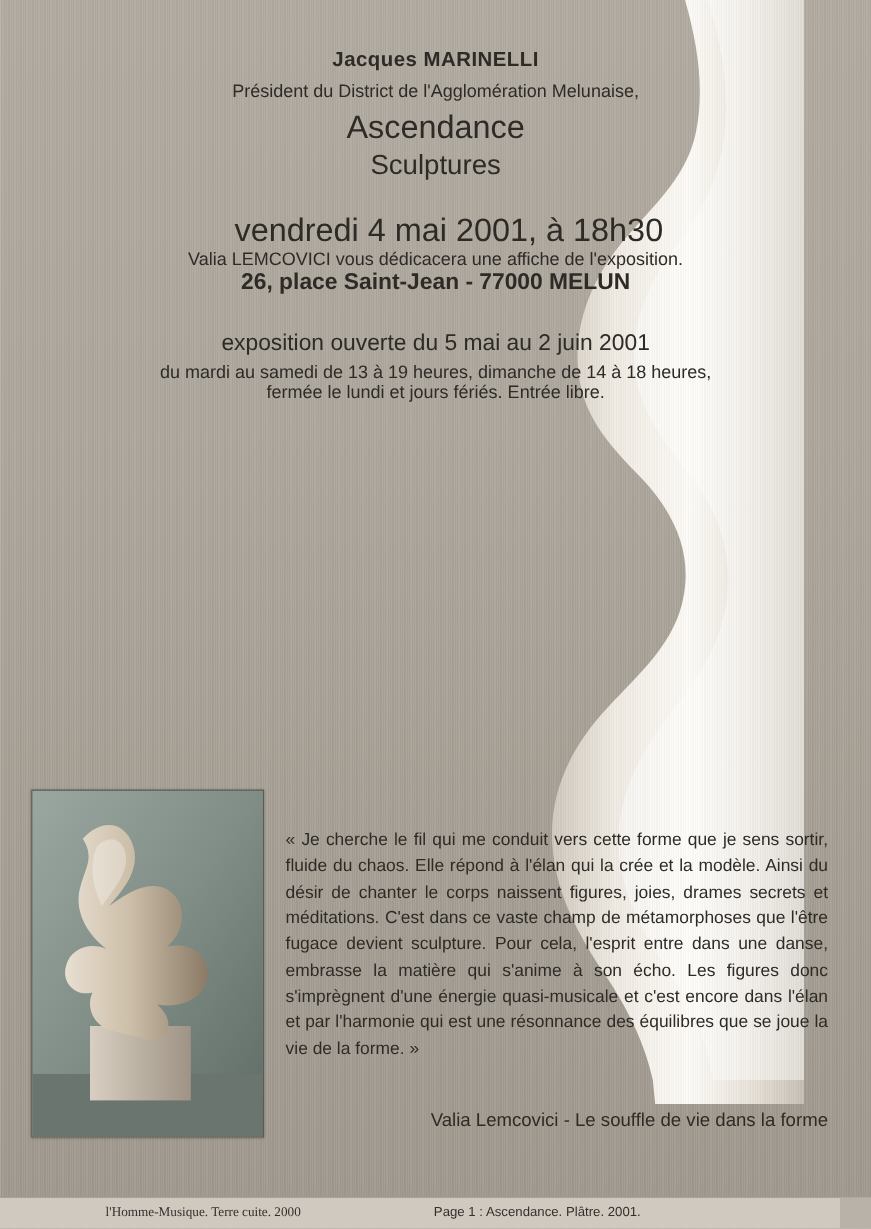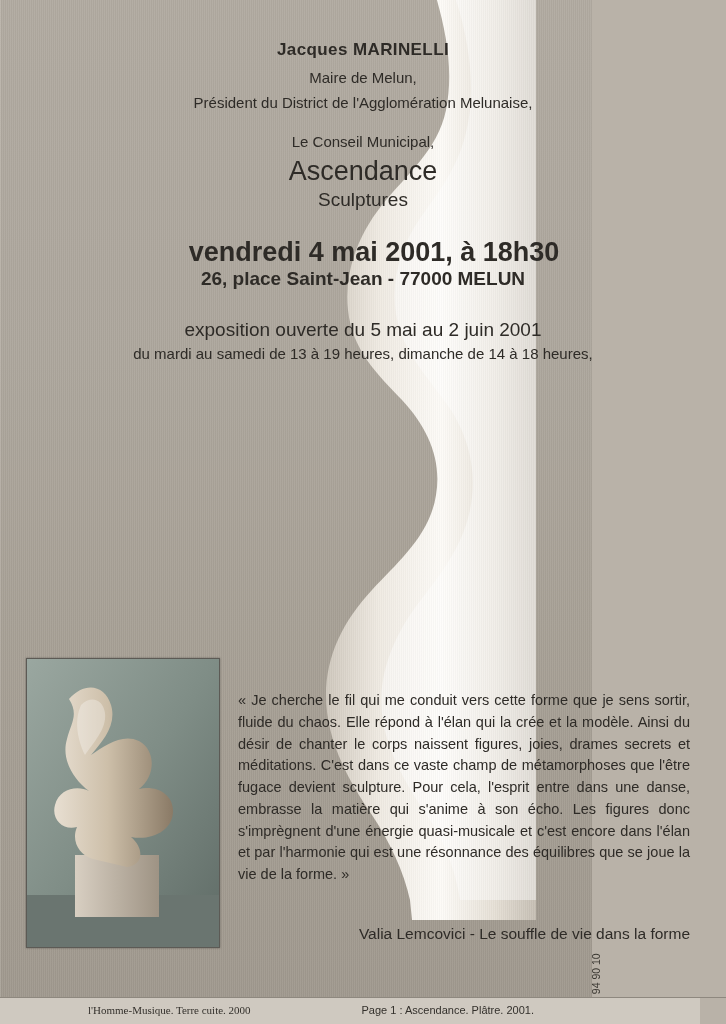--- a/index.html
+++ b/index.html
@@ -1,19 +1,19 @@
 <!DOCTYPE html>
 <html><head>
 <meta charset="utf-8">
 <style>
   html,body{margin:0;padding:0;background:#b9b2a8;}
   body{width:726px;height:1024px;overflow:hidden;
        font-family:"Liberation Sans",sans-serif;}
   .poster{
-    position:relative;width:592px;height:1024px;
+    position:relative;width:726px;height:1024px;
     background:
       linear-gradient(90deg, rgba(255,255,255,0.05) 0 1px, rgba(0,0,0,0.03) 1px 3px),
       linear-gradient(180deg,#b6afa5 0%, #b2aba1 35%, #aaa398 70%, #a49d92 100%);
     color:#2e2b27;
   }
   
   .grain{
     position:absolute;inset:0;
     background-image:repeating-linear-gradient(90deg,
       rgba(255,255,255,0.05) 0px, rgba(255,255,255,0.05) 1px,
@@ -35,23 +35,23 @@
   .n2{font-size:15px;margin-top:9px;}
   .n3{font-size:15px;margin-top:8px;}
   .n4{font-size:15px;margin-top:22px;}
   .n5{font-size:16px;margin-top:24px;line-height:1.55;}
 
   .artist{margin-top:30px;font-size:40px;letter-spacing:0px;}
   .artist .first{font-style:italic;font-weight:bold;}
   .artist .last{font-weight:bold;letter-spacing:1px;}
 
   .title{margin-top:6px;font-size:27px;}
-  .subtitle{margin-top:2px;font-size:19px;}
+  .subtitle{margin-top:2px;font-size:23px;}
 
-  .date{margin-top:26px;font-size:27px;font-weight:bold;padding-left:22px;}
+  .date{margin-top:26px;font-size:27px;font-weight:normal;padding-left:22px;}
 
   .ded{margin-top:26px;font-size:15px;line-height:1.6;}
 
   .venue{margin-top:26px;font-size:19px;font-weight:bold;line-height:1.5;}
 
   .hours{margin-top:24px;font-size:19px;line-height:1.65;}
 
   
   .photo{
     position:absolute;left:26px;top:658px;width:192px;height:288px;
@@ -123,35 +123,35 @@
         C186,456 192,492 182,528 C172,566 146,594 126,622
         C104,654 92,690 96,724 C100,762 122,798 144,830
         C160,854 170,884 174,910 L250,910 L250,10 Z"></path>
     </svg>
   </div>
 
   <div class="grain"></div>
 
   <div class="content">
     <div class="center n1">Jacques MARINELLI</div>
-    <div class="center n2">Maire de Melun,</div>
     <div class="center n3">Président du District de l'Agglomération Melunaise,</div>
-    <div class="center n4">Le Conseil Municipal,</div>
 
 
     <div class="center title">Ascendance</div>
     <div class="center subtitle">Sculptures</div>
 
     <div class="center date">vendredi 4 mai 2001, à 18h30</div>
 
+    <div class="center" style="font-size:15px;">Valia LEMCOVICI vous dédicacera une affiche de l'exposition.</div>
 
     <div class="center" style="font-size:19px;font-weight:bold;">26, place Saint-Jean - 77000 MELUN</div>
 
     <div class="center hours">exposition ouverte du 5 mai au 2 juin 2001</div>
     <div class="center" style="font-size:15px;">du mardi au samedi de 13 à 19 heures, dimanche de 14 à 18 heures,</div>
+    <div class="center" style="font-size:15px;">fermée le lundi et jours fériés. Entrée libre.</div>
   </div>
 
   <div class="photo">
     <svg viewBox="0 0 192 288" preserveAspectRatio="none">
       <defs>
         <linearGradient id="bg2" x1="0" y1="0" x2="1" y2="1">
           <stop offset="0%" stop-color="#9aa7a0"></stop>
           <stop offset="50%" stop-color="#7f8d86"></stop>
           <stop offset="100%" stop-color="#5f6b66"></stop>
         </linearGradient>

